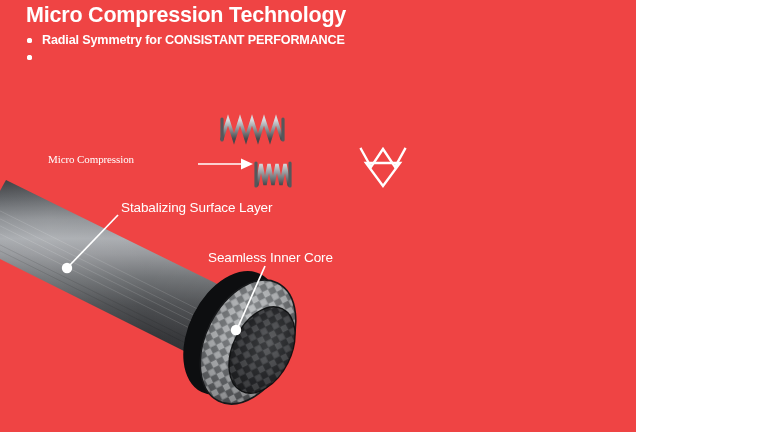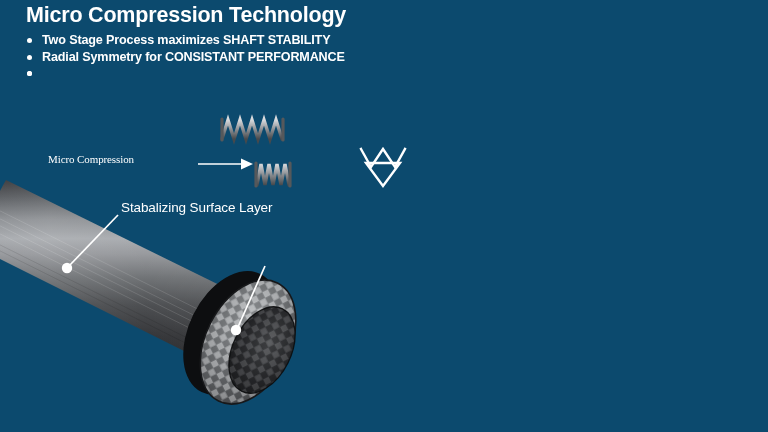--- a/index.html
+++ b/index.html
@@ -3,24 +3,24 @@
 <meta charset="utf-8">
 <title>Micro Compression Technology</title>
 <style>
   html, body {
     margin: 0;
     padding: 0;
     background: #ffffff;
   }
   #stage {
     position: relative;
-    width: 768px;
+    width: 636px;
     height: 432px;
     overflow: hidden;
-    background: #0c4a6e;
+    background: #ef4444;
     font-family: "Liberation Sans", sans-serif;
     -webkit-font-smoothing: antialiased;
   }
 
   
   #headline-block {
     position: absolute;
     left: 26px;
     top: 2px;
     width: 700px;
@@ -233,21 +233,20 @@
       </g>
       <ellipse cx="262" cy="172" rx="29" ry="46" transform="rotate(26.5 262 172)" fill="none" stroke="#0b0c0d" stroke-width="1.3" opacity="0.9"></ellipse>
     </g>
   </svg>
 
   <div id="headline-block">
     <h1 id="page-title">Micro Compression Technology</h1>
     <ul id="bullet-list">
       <li>
         <span class="bullet-dot"></span>
-        <span>Two Stage Process maximizes SHAFT STABILITY</span>
       </li>
       <li>
         <span class="bullet-dot"></span>
         <span>Radial Symmetry for CONSISTANT PERFORMANCE</span>
       </li>
       <li>
         <span class="bullet-dot"></span>
       </li>
       <li>
         <span class="bullet-dot"></span>
@@ -287,20 +286,21 @@
     <svg id="brand-logo-mark" width="50" height="46" viewBox="0 0 50 46">
 
       <path d="M 3 6 L 13 24 L 25 6 L 37 24 L 47 6" fill="none" stroke="#ffffff" stroke-width="2.4" stroke-linecap="square" stroke-linejoin="miter"></path>
 
       <path d="M 8 20 L 42 20 L 25 43 Z" fill="none" stroke="#ffffff" stroke-width="2.4" stroke-linejoin="miter"></path>
     </svg>
   </div>
 
   <div class="callout-label" id="callout-surface-layer">Stabalizing Surface Layer</div>
 
+  <div class="callout-label" id="callout-inner-core">Seamless Inner Core</div>
 
   <svg id="callout-lines" viewBox="0 0 768 432">
 
     <g>
       <line x1="198" y1="164" x2="242" y2="164" stroke="#ffffff" stroke-width="1.7"></line>
       <path d="M 241 158.5 L 253 164 L 241 169.5 Z" fill="#ffffff"></path>
     </g>
 
     <g>
       <line x1="118" y1="215" x2="69" y2="266" stroke="#ffffff" stroke-width="1.7"></line>

